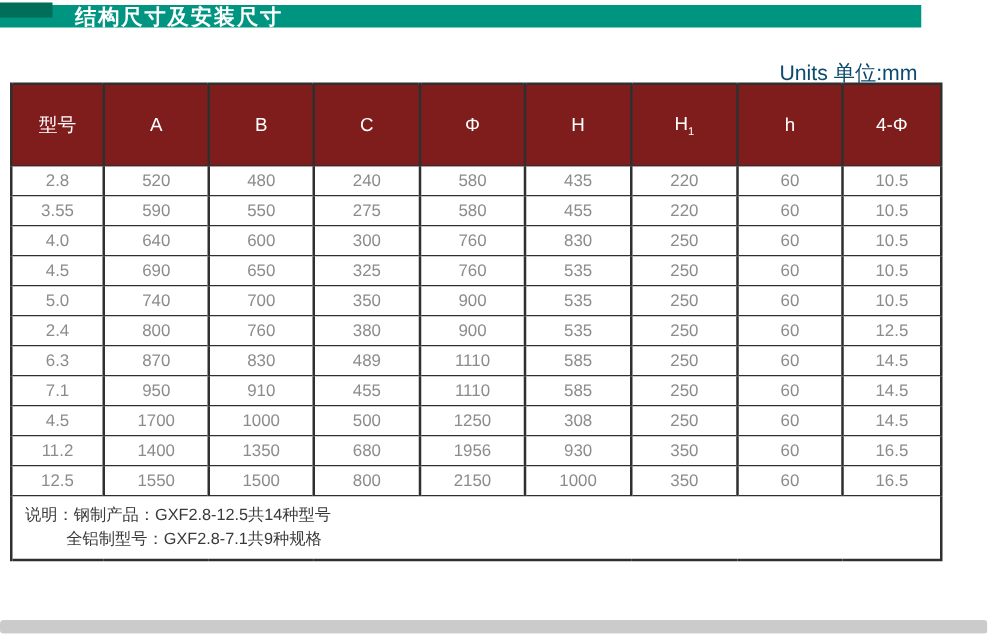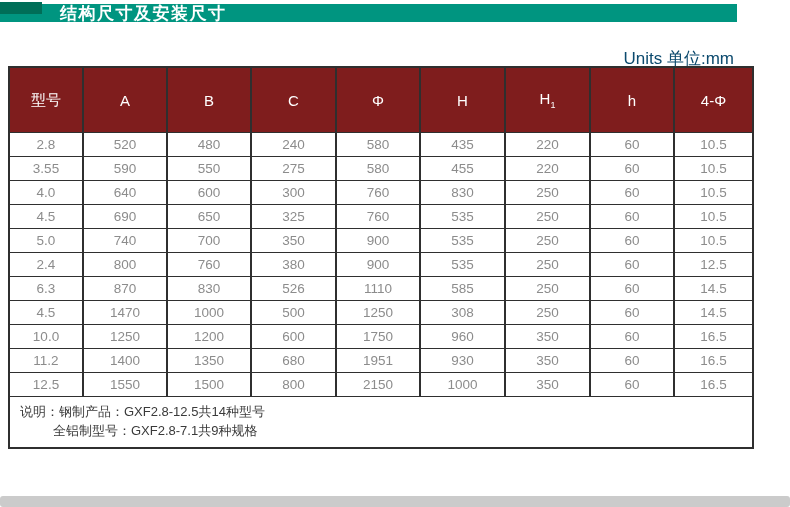--- a/index.html
+++ b/index.html
@@ -202,55 +202,55 @@
           <td>900</td>
           <td>535</td>
           <td>250</td>
           <td>60</td>
           <td>12.5</td>
         </tr>
         <tr>
           <td>6.3</td>
           <td>870</td>
           <td>830</td>
-          <td>526</td>
+          <td>489</td>
           <td>1110</td>
           <td>585</td>
           <td>250</td>
           <td>60</td>
           <td>14.5</td>
         </tr>
         <tr>
+          <td>7.1</td>
+          <td>950</td>
+          <td>910</td>
+          <td>455</td>
+          <td>1110</td>
+          <td>585</td>
+          <td>250</td>
+          <td>60</td>
+          <td>14.5</td>
+        </tr>
+        <tr>
           <td>4.5</td>
-          <td>1470</td>
+          <td>1700</td>
           <td>1000</td>
           <td>500</td>
           <td>1250</td>
           <td>308</td>
           <td>250</td>
           <td>60</td>
           <td>14.5</td>
         </tr>
         <tr>
-          <td>10.0</td>
-          <td>1250</td>
-          <td>1200</td>
-          <td>600</td>
-          <td>1750</td>
-          <td>960</td>
-          <td>350</td>
-          <td>60</td>
-          <td>16.5</td>
-        </tr>
-        <tr>
           <td>11.2</td>
           <td>1400</td>
           <td>1350</td>
           <td>680</td>
-          <td>1951</td>
+          <td>1956</td>
           <td>930</td>
           <td>350</td>
           <td>60</td>
           <td>16.5</td>
         </tr>
         <tr>
           <td>12.5</td>
           <td>1550</td>
           <td>1500</td>
           <td>800</td>

